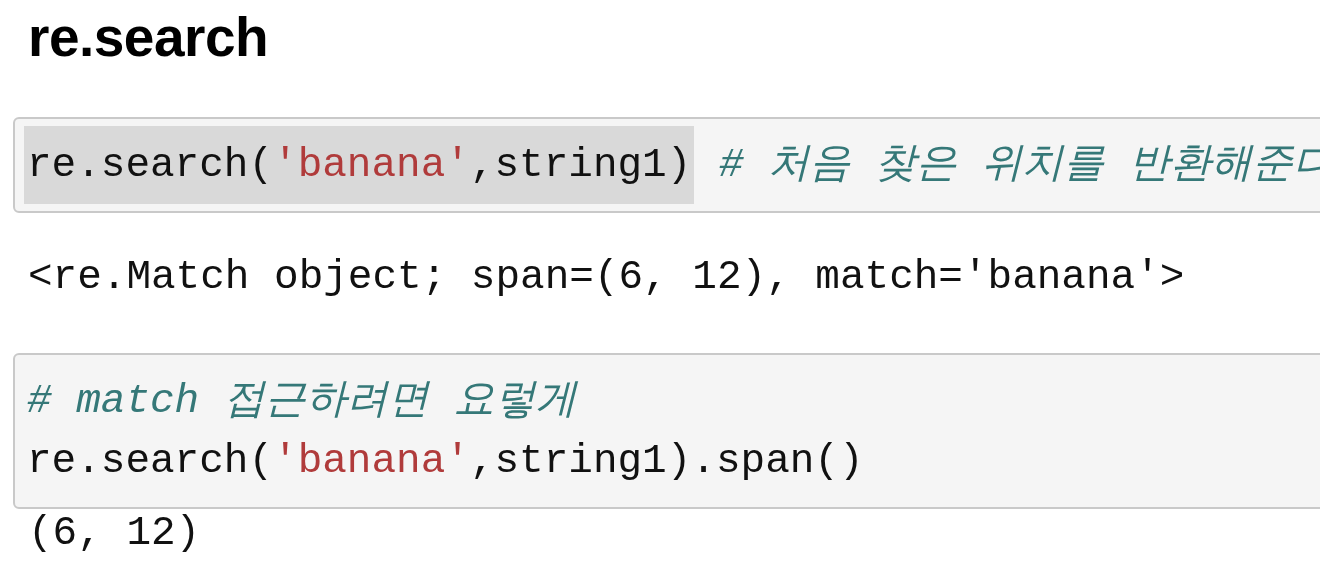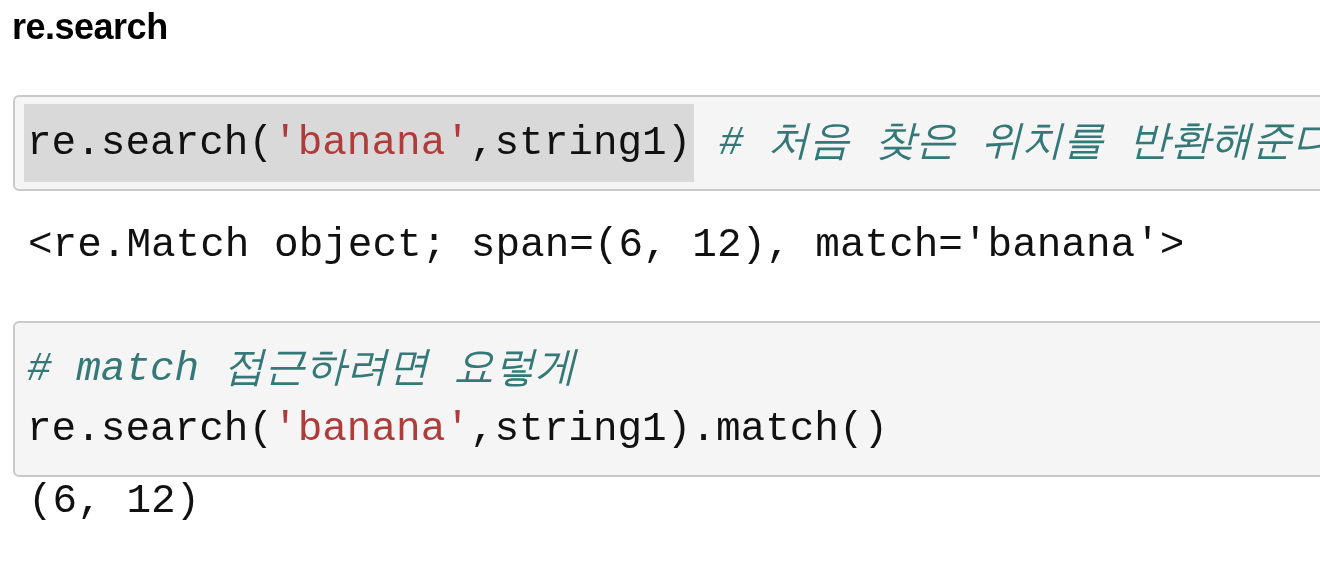--- a/index.html
+++ b/index.html
@@ -8,25 +8,25 @@
     overflow: hidden;
     background: #ffffff;
   }
   body {
     width: 1320px;
     height: 566px;
     font-family: "Liberation Sans", sans-serif;
   }
   .page-title {
     font-family: "Liberation Sans", sans-serif;
-    font-size: 36px;
+    font-size: 55px;
     font-weight: bold;
     color: #000000;
     letter-spacing: -0.5px;
-    margin: 6px 0 0 12px;
+    margin: 6px 0 0 28px;
     line-height: 1.15;
   }
   .codeblock {
     background: #f5f5f5;
     border: 2px solid #c9c9c9;
     border-radius: 6px;
     margin-left: 13px;
     margin-right: -18px; 
     padding: 16px 12px;
     box-sizing: border-box;
@@ -50,32 +50,32 @@
     margin-left: -3px;
   }
   .output {
     font-family: "Liberation Mono", "DejaVu Sans Mono", monospace;
     font-size: 41px;
     line-height: 48px;
     white-space: pre;
     color: #111111;
     margin-left: 28px;
   }
-  .output.out-1 { margin-top: 30px; }
+  .output.out-1 { margin-top: 40px; }
   .output.out-2 { }
 </style>
 </head>
 <body>
 
 <h1 class="page-title">re.search</h1>
 
 <div class="codeblock cell-1">
   <div class="codeline"><mark class="code-highlight"><span class="seg-plain">re.search(</span><span class="seg-string">'banana'</span><span class="seg-plain">,string1)</span></mark><span class="seg-plain"> </span><span class="seg-comment"># 처음 찾은 위치를 반환해준다</span></div>
 </div>
 
 <div class="output out-1">&lt;re.Match object; span=(6, 12), match='banana'&gt;</div>
 
 <div class="codeblock cell-2">
   <div class="codeline"><span class="seg-comment"># match 접근하려면 요렇게</span></div>
-  <div class="codeline"><span class="seg-plain">re.search(</span><span class="seg-string">'banana'</span><span class="seg-plain">,string1).match()</span></div>
+  <div class="codeline"><span class="seg-plain">re.search(</span><span class="seg-string">'banana'</span><span class="seg-plain">,string1).span()</span></div>
 </div>
 
 <div class="output out-2">(6, 12)</div>
 
 </body></html>

